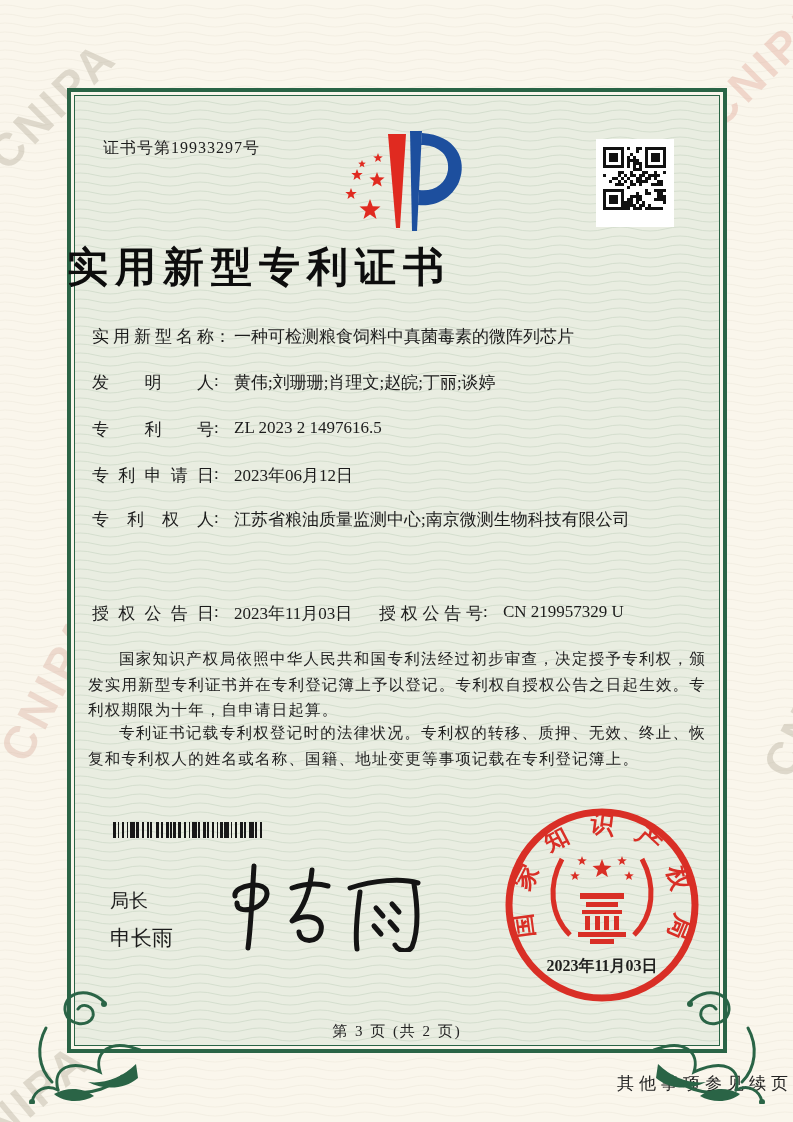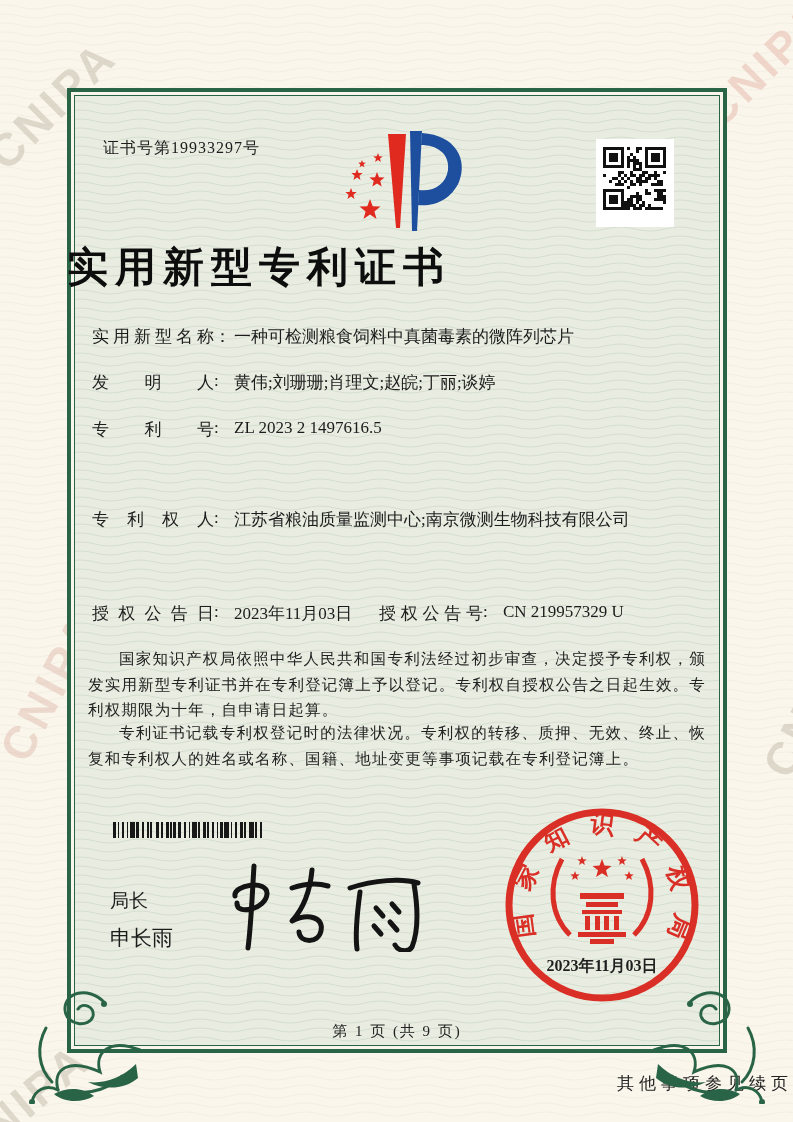--- a/index.html
+++ b/index.html
@@ -792,20 +792,23 @@
 
     <div class="frow" style="top:325px">
       <span class="flabel">实用新型名称</span><span class="fcolon">：</span><span class="fvalue">一种可检测粮食饲料中真菌毒素的微阵列芯片</span>
     </div>
     <div class="frow" style="top:371px">
       <span class="flabel">发明人</span><span class="fcolon">:</span><span class="fvalue">黄伟;刘珊珊;肖理文;赵皖;丁丽;谈婷</span>
     </div>
     <div class="frow" style="top:418px">
       <span class="flabel">专利号</span><span class="fcolon">:</span><span class="fvalue">ZL 2023 2 1497616.5</span>
     </div>
+    <div class="frow" style="top:464px">
+      <span class="flabel">专利申请日</span><span class="fcolon">:</span><span class="fvalue">2023年06月12日</span>
+    </div>
     <div class="frow" style="top:508px">
       <span class="flabel">专利权人</span><span class="fcolon">:</span><span class="fvalue">江苏省粮油质量监测中心;南京微测生物科技有限公司</span>
     </div>
     <div class="frow" style="top:602px">
       <span class="flabel">授权公告日</span><span class="fcolon">:</span><span class="fvalue">2023年11月03日</span>
       <span class="fgroup2"><span class="flabel5">授权公告号</span><span class="fcolon">:</span><span class="fvalue">CN 219957329 U</span></span>
     </div>
 
     <div class="para" style="top:646px">国家知识产权局依照中华人民共和国专利法经过初步审查，决定授予专利权，颁发实用新型专利证书并在专利登记簿上予以登记。专利权自授权公告之日起生效。专利权期限为十年，自申请日起算。</div>
     <div class="para" style="top:720px">专利证书记载专利权登记时的法律状况。专利权的转移、质押、无效、终止、恢复和专利权人的姓名或名称、国籍、地址变更等事项记载在专利登记簿上。</div>
@@ -924,21 +927,21 @@
           <rect x="93" y="111" width="5" height="14"></rect>
           <rect x="102" y="111" width="5" height="14"></rect>
           <rect x="112" y="111" width="5" height="14"></rect>
           <rect x="76" y="127" width="48" height="5"></rect>
           <rect x="88" y="134" width="24" height="5"></rect>
         </g>
       </g>
       <text x="100" y="166" font-size="16" font-weight="bold" fill="#141414" text-anchor="middle">2023年11月03日</text>
     </svg>
 
-    <div class="page-num">第 1 页 (共 9 页)</div>
+    <div class="page-num">第 3 页 (共 2 页)</div>
     <div class="cont-note">其他事项参见续页</div>
 
   </div>
 
   <svg class="flourish left" width="128" height="132" viewBox="0 0 128 132">
     <g fill="none" stroke="#2a6446" stroke-width="3" stroke-linecap="round">
       <path d="M122,78 C92,66 76,80 82,100 C52,86 34,96 40,118"></path>
       <path d="M86,30 C70,14 46,20 47,38 C48,54 72,56 75,44 C77,34 64,30 60,37"></path>
       <path d="M28,56 C18,74 20,96 34,110"></path>
       <path d="M40,118 C28,112 16,118 14,130"></path>

